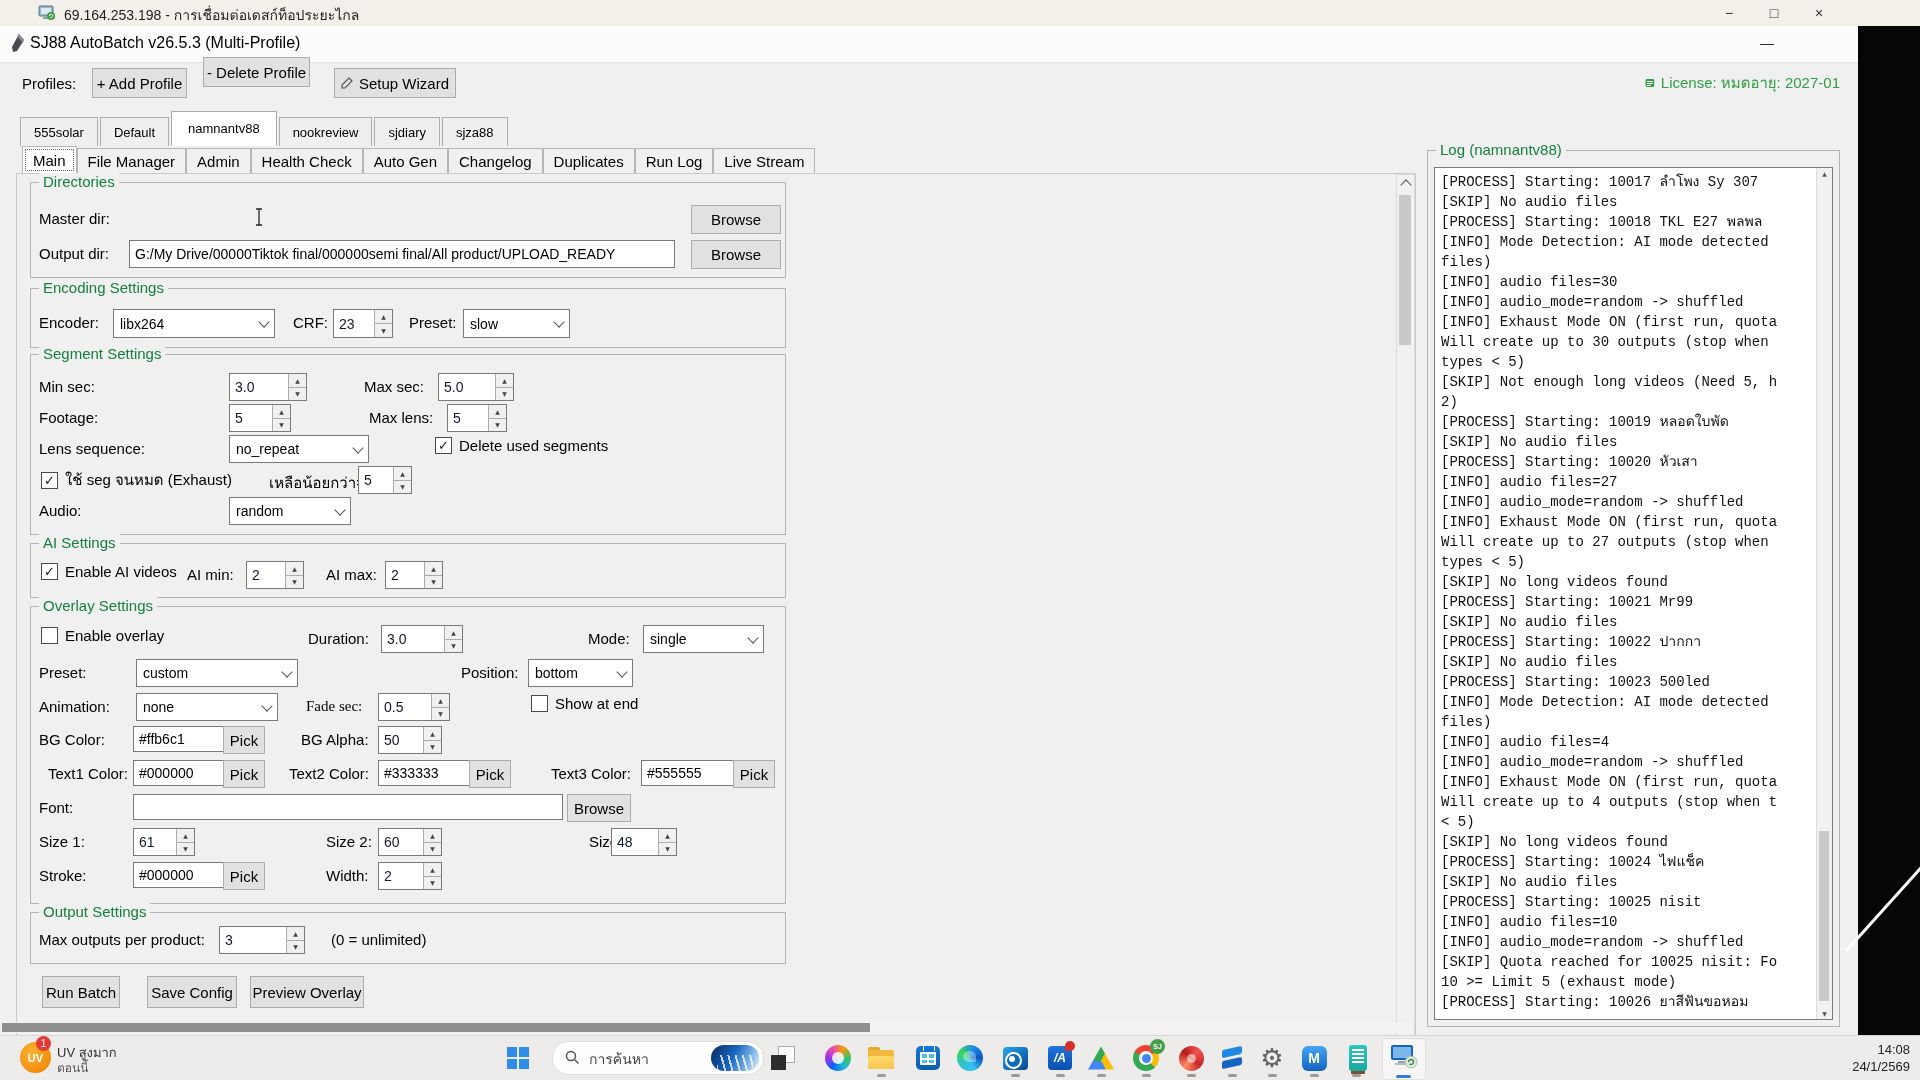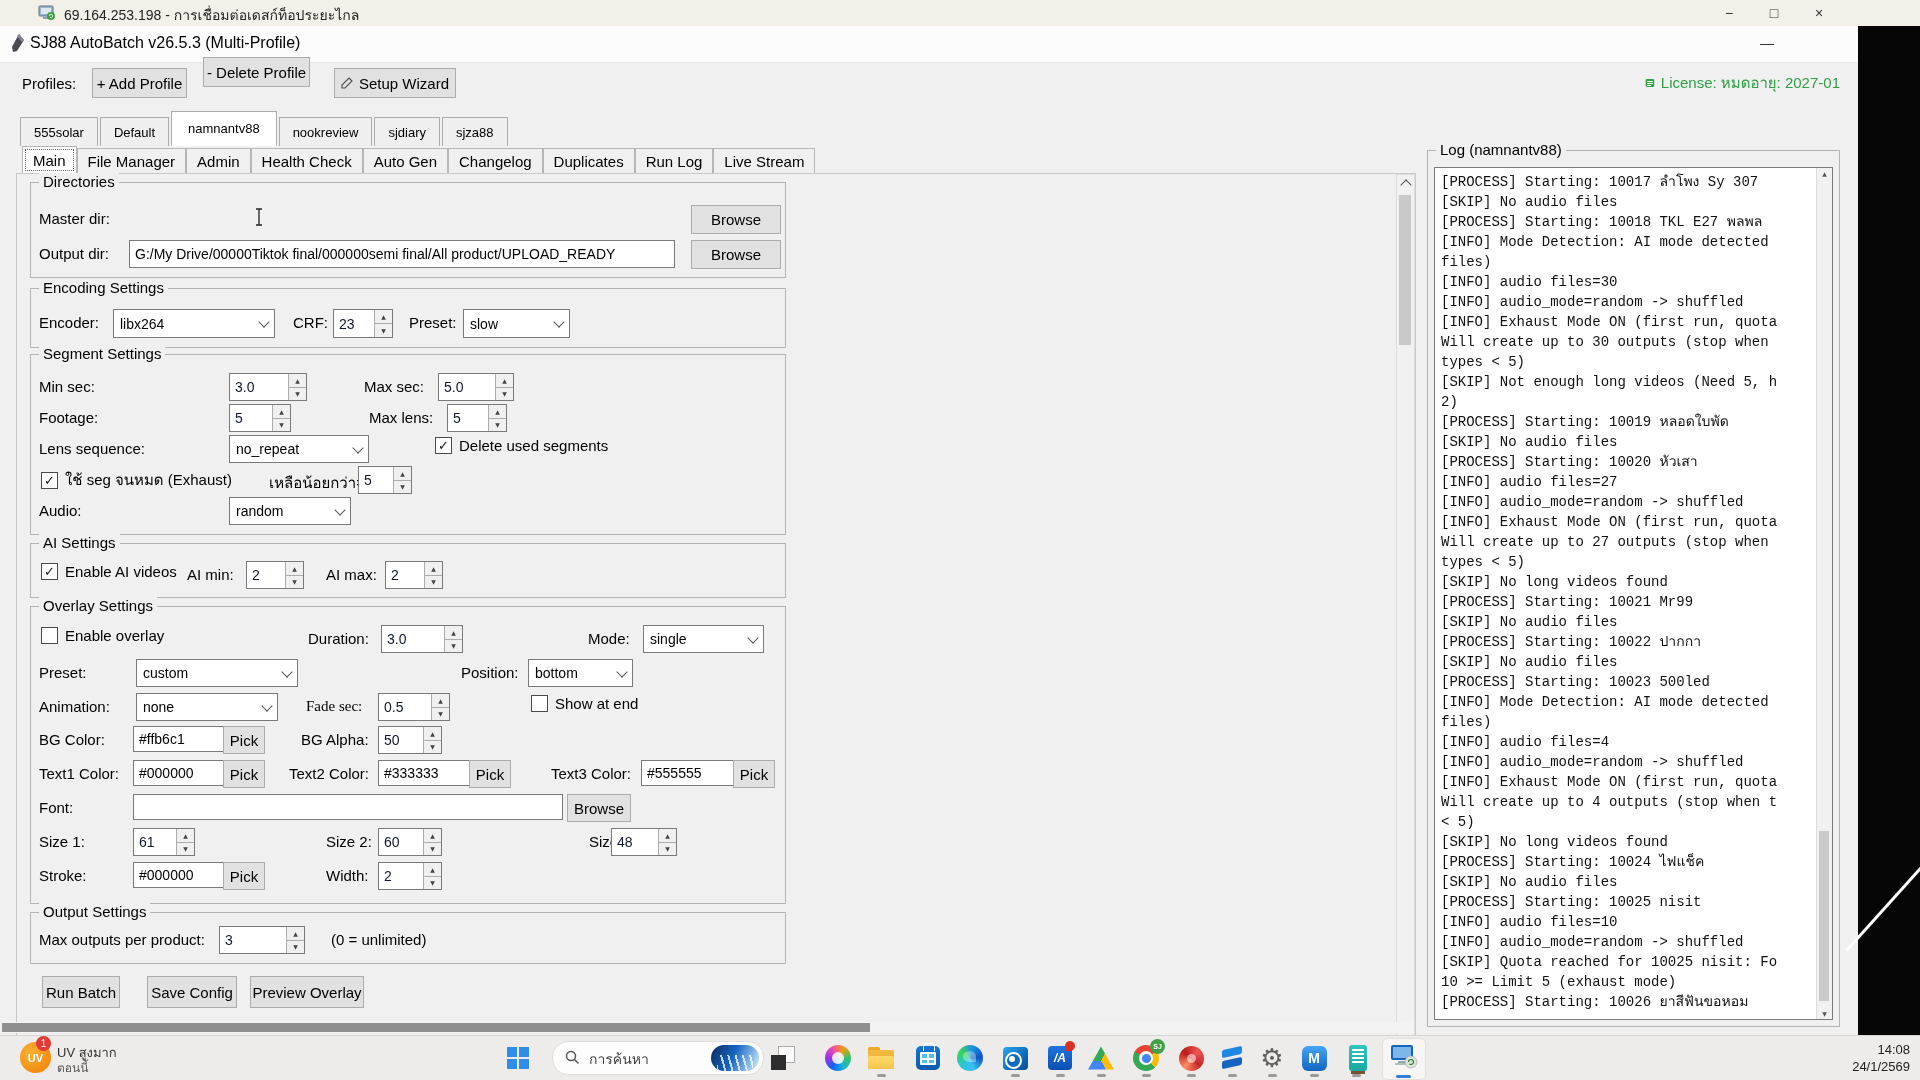--- a/index.html
+++ b/index.html
@@ -10,21 +10,21 @@
   #rdp-bar{left:0;top:0;width:1920px;height:26px;background:#f3f0ea;border-bottom:1px solid #d9d6cf;}
   #rdp-title{left:64px;top:4px;font-size:14px;color:#222;white-space:nowrap;}
   .winctl{top:2px;width:36px;height:21px;display:flex;align-items:center;justify-content:center;
     font-size:14px;color:#333;}
   
   #app-win{left:0;top:26px;width:1858px;height:1009px;background:#f0f0f0;}
   #app-titlebar{left:0;top:0;width:1858px;height:36px;background:#fcfcfc;border-bottom:1px solid #e6e6e6;}
   #app-title{left:30px;top:8px;font-size:16px;color:#000000;}
   .lbl{position:absolute;font-size:15px;color:#000;white-space:nowrap;}
   .grp{position:absolute;border:1px solid #b4b4b4;}
-  .grp-t{position:absolute;top:-10px;left:8px;background:#f0f0f0;padding:0 4px;font-size:15px;color:#000000;white-space:nowrap;}
+  .grp-t{position:absolute;top:-10px;left:8px;background:#f0f0f0;padding:0 4px;font-size:15px;color:#15803d;white-space:nowrap;}
   .btn{position:absolute;background:#e1e1e1;border:1px solid #acacac;font-size:15px;color:#000;
     display:flex;align-items:center;justify-content:center;white-space:nowrap;}
   .tb{position:absolute;background:#fff;border:1px solid #7a7a7a;font-size:14px;color:#000;
     display:flex;align-items:center;padding:0 5px;overflow:hidden;white-space:nowrap;}
   .combo{position:absolute;background:#fff;border:1px solid #7a7a7a;display:flex;align-items:stretch;}
   .combo .v{flex:1;font-size:14px;color:#000;display:flex;align-items:center;padding:0 6px;overflow:hidden;white-space:nowrap;}
   .combo .ar{width:20px;display:flex;align-items:center;justify-content:center;}
   .chev{width:7px;height:7px;border-left:1.5px solid #555;border-bottom:1.5px solid #555;
     transform:rotate(-45deg);margin-top:-3px;}
   .spin{position:absolute;background:#fff;border:1px solid #7a7a7a;display:flex;align-items:stretch;}
@@ -331,21 +331,21 @@
       <div class="tb" style="left:102px;top:119px;width:84px;height:24px;">#ffb6c1</div>
       <div class="btn" style="left:192px;top:119px;width:40px;height:26px;">Pick</div>
       <span class="lbl" style="left:270px;top:124px;">BG Alpha:</span>
       <div class="spin" style="left:347px;top:119px;width:62px;height:26px;">
           <span class="v">50</span>
           <span class="ud">
             <div>▲</div>
             <div>▼</div>
           </span>
         </div>
-      <span class="lbl" style="left:8px;top:158px;">Text1 Color:</span>
+      <span class="lbl" style="left:17px;top:158px;">Text1 Color:</span>
       <div class="tb" style="left:102px;top:153px;width:84px;height:24px;">#000000</div>
       <div class="btn" style="left:192px;top:153px;width:40px;height:26px;">Pick</div>
       <span class="lbl" style="left:258px;top:158px;">Text2 Color:</span>
       <div class="tb" style="left:347px;top:153px;width:84px;height:24px;">#333333</div>
       <div class="btn" style="left:438px;top:153px;width:40px;height:26px;">Pick</div>
       <span class="lbl" style="left:520px;top:158px;">Text3 Color:</span>
       <div class="tb" style="left:610px;top:153px;width:84px;height:24px;">#555555</div>
       <div class="btn" style="left:702px;top:153px;width:40px;height:26px;">Pick</div>
       <span class="lbl" style="left:8px;top:192px;">Font:</span>
       <div class="tb" style="left:102px;top:187px;width:418px;height:24px;"></div>

